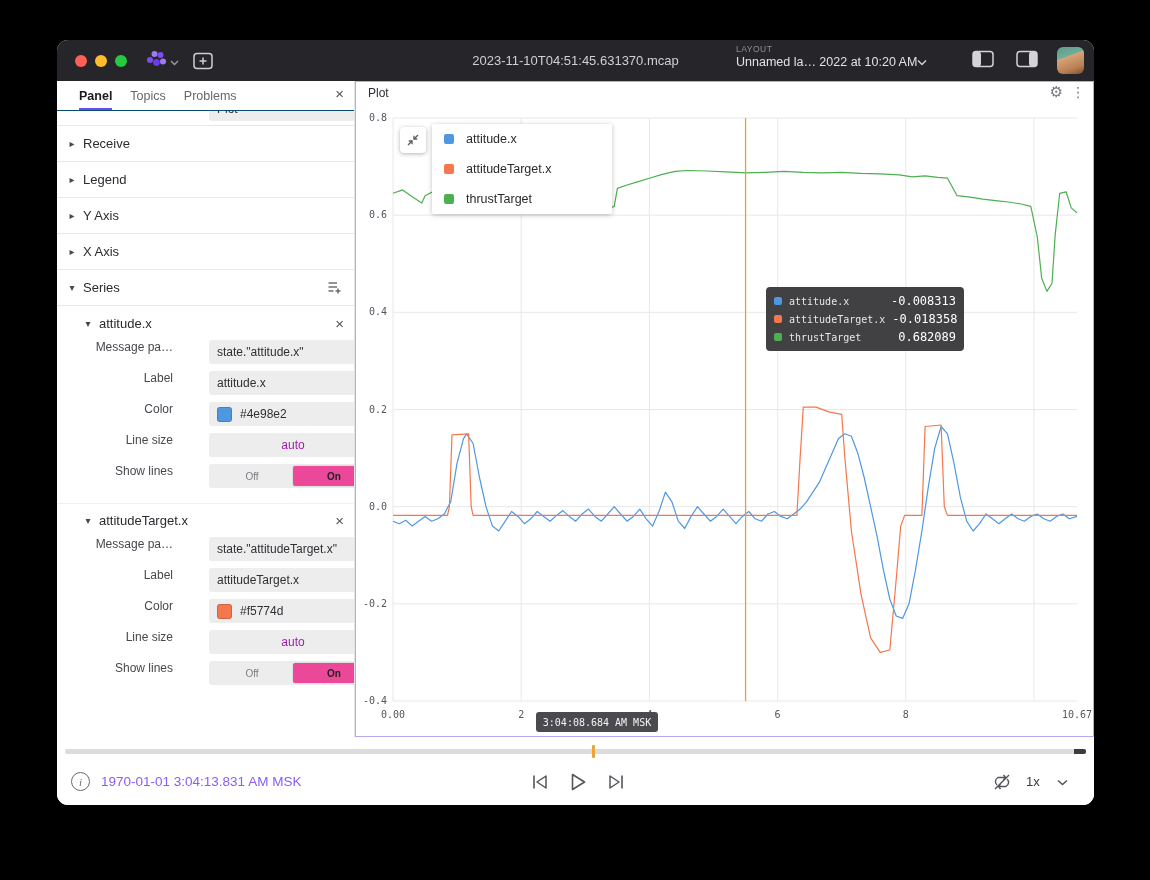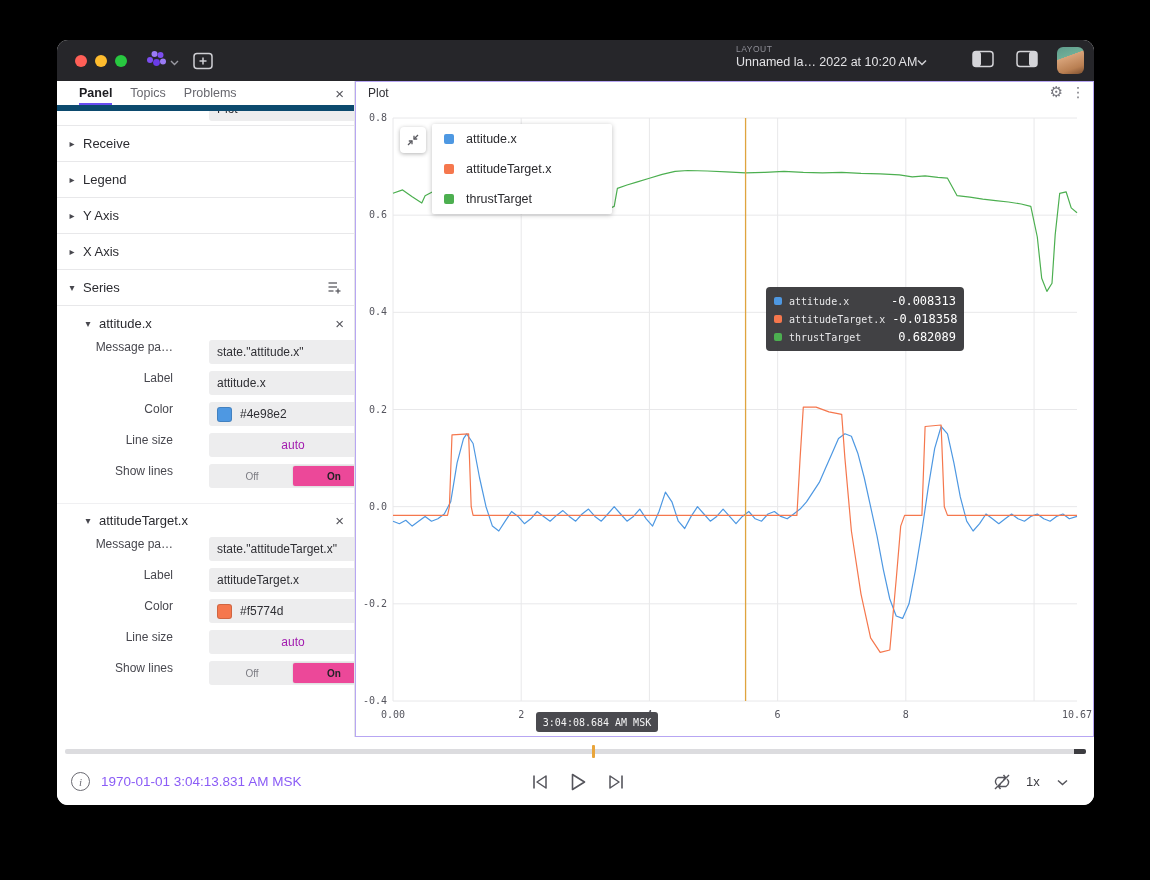--- a/index.html
+++ b/index.html
@@ -27,21 +27,21 @@
   .avatar{ position:absolute; left:1000px; top:7px; width:27px; height:27px; border-radius:6px;
     background:linear-gradient(160deg,#5f9c8c 0%,#6fae97 35%,#d8a37a 36%,#b97f52 75%,#7a4d2e 100%); cursor:pointer; }
 
   
   .content{ position:absolute; left:0; top:41px; width:100%; height:656px; display:flex; }
 
   
   .sidebar{ width:298px; height:656px; background:#fff; border-right:1px solid #e4e4e7;
     position:relative; overflow:hidden; }
   .tabs{ height:30px; display:flex; align-items:stretch; gap:18px; padding-left:22px;
-    border-bottom:6px solid #0c4a6e; position:relative; }
+    border-bottom:1px solid #0c4a6e; position:relative; }
   .tab{ font-size:12.5px; color:#67676e; display:flex; align-items:center; cursor:pointer; position:relative; }
   .tab.active{ color:#1c1c20; font-weight:700; }
   .tab.active::after{ content:""; position:absolute; left:0; right:0; bottom:0; height:2px; background:#6a4df2; }
   .tabs-close{ position:absolute; right:10px; top:5px; font-size:15px; color:#55555c;
     background:none; border:none; cursor:pointer; line-height:1; }
 
   .clip-row{ height:15px; overflow:hidden; border-bottom:1px solid #e8e8ea; }
   .clip-inner{ margin-top:-14px; }
 
   .sec-row{ height:36px; display:flex; align-items:center; padding-left:8px;
@@ -144,20 +144,21 @@
           </svg>
       </span>
     </div>
     <button class="addpanel-btn">
       <svg width="21" height="18" viewBox="0 0 21 18">
         <rect x="1" y="1.5" width="18" height="15" rx="3" fill="none" stroke="#cfcfd4" stroke-width="1.5"></rect>
         <line x1="10" y1="5.5" x2="10" y2="12.5" stroke="#cfcfd4" stroke-width="1.5"></line>
         <line x1="6.5" y1="9" x2="13.5" y2="9" stroke="#cfcfd4" stroke-width="1.5"></line>
       </svg>
     </button>
+    <div class="tb-title">2023-11-10T04:51:45.631370.mcap</div>
     <div class="tb-layout">
       <div class="tb-layout-label">LAYOUT</div>
       <div class="tb-layout-name">
         <span>Unnamed la… 2022 at 10:20 AM</span>
         <span>
           <svg width="10" height="7" viewBox="0 0 10 7">
               <polyline points="1,1.5 5,5.5 9,1.5" fill="none" stroke="#cfcfd4" stroke-width="1.5"></polyline>
             </svg>
         </span>
       </div>

